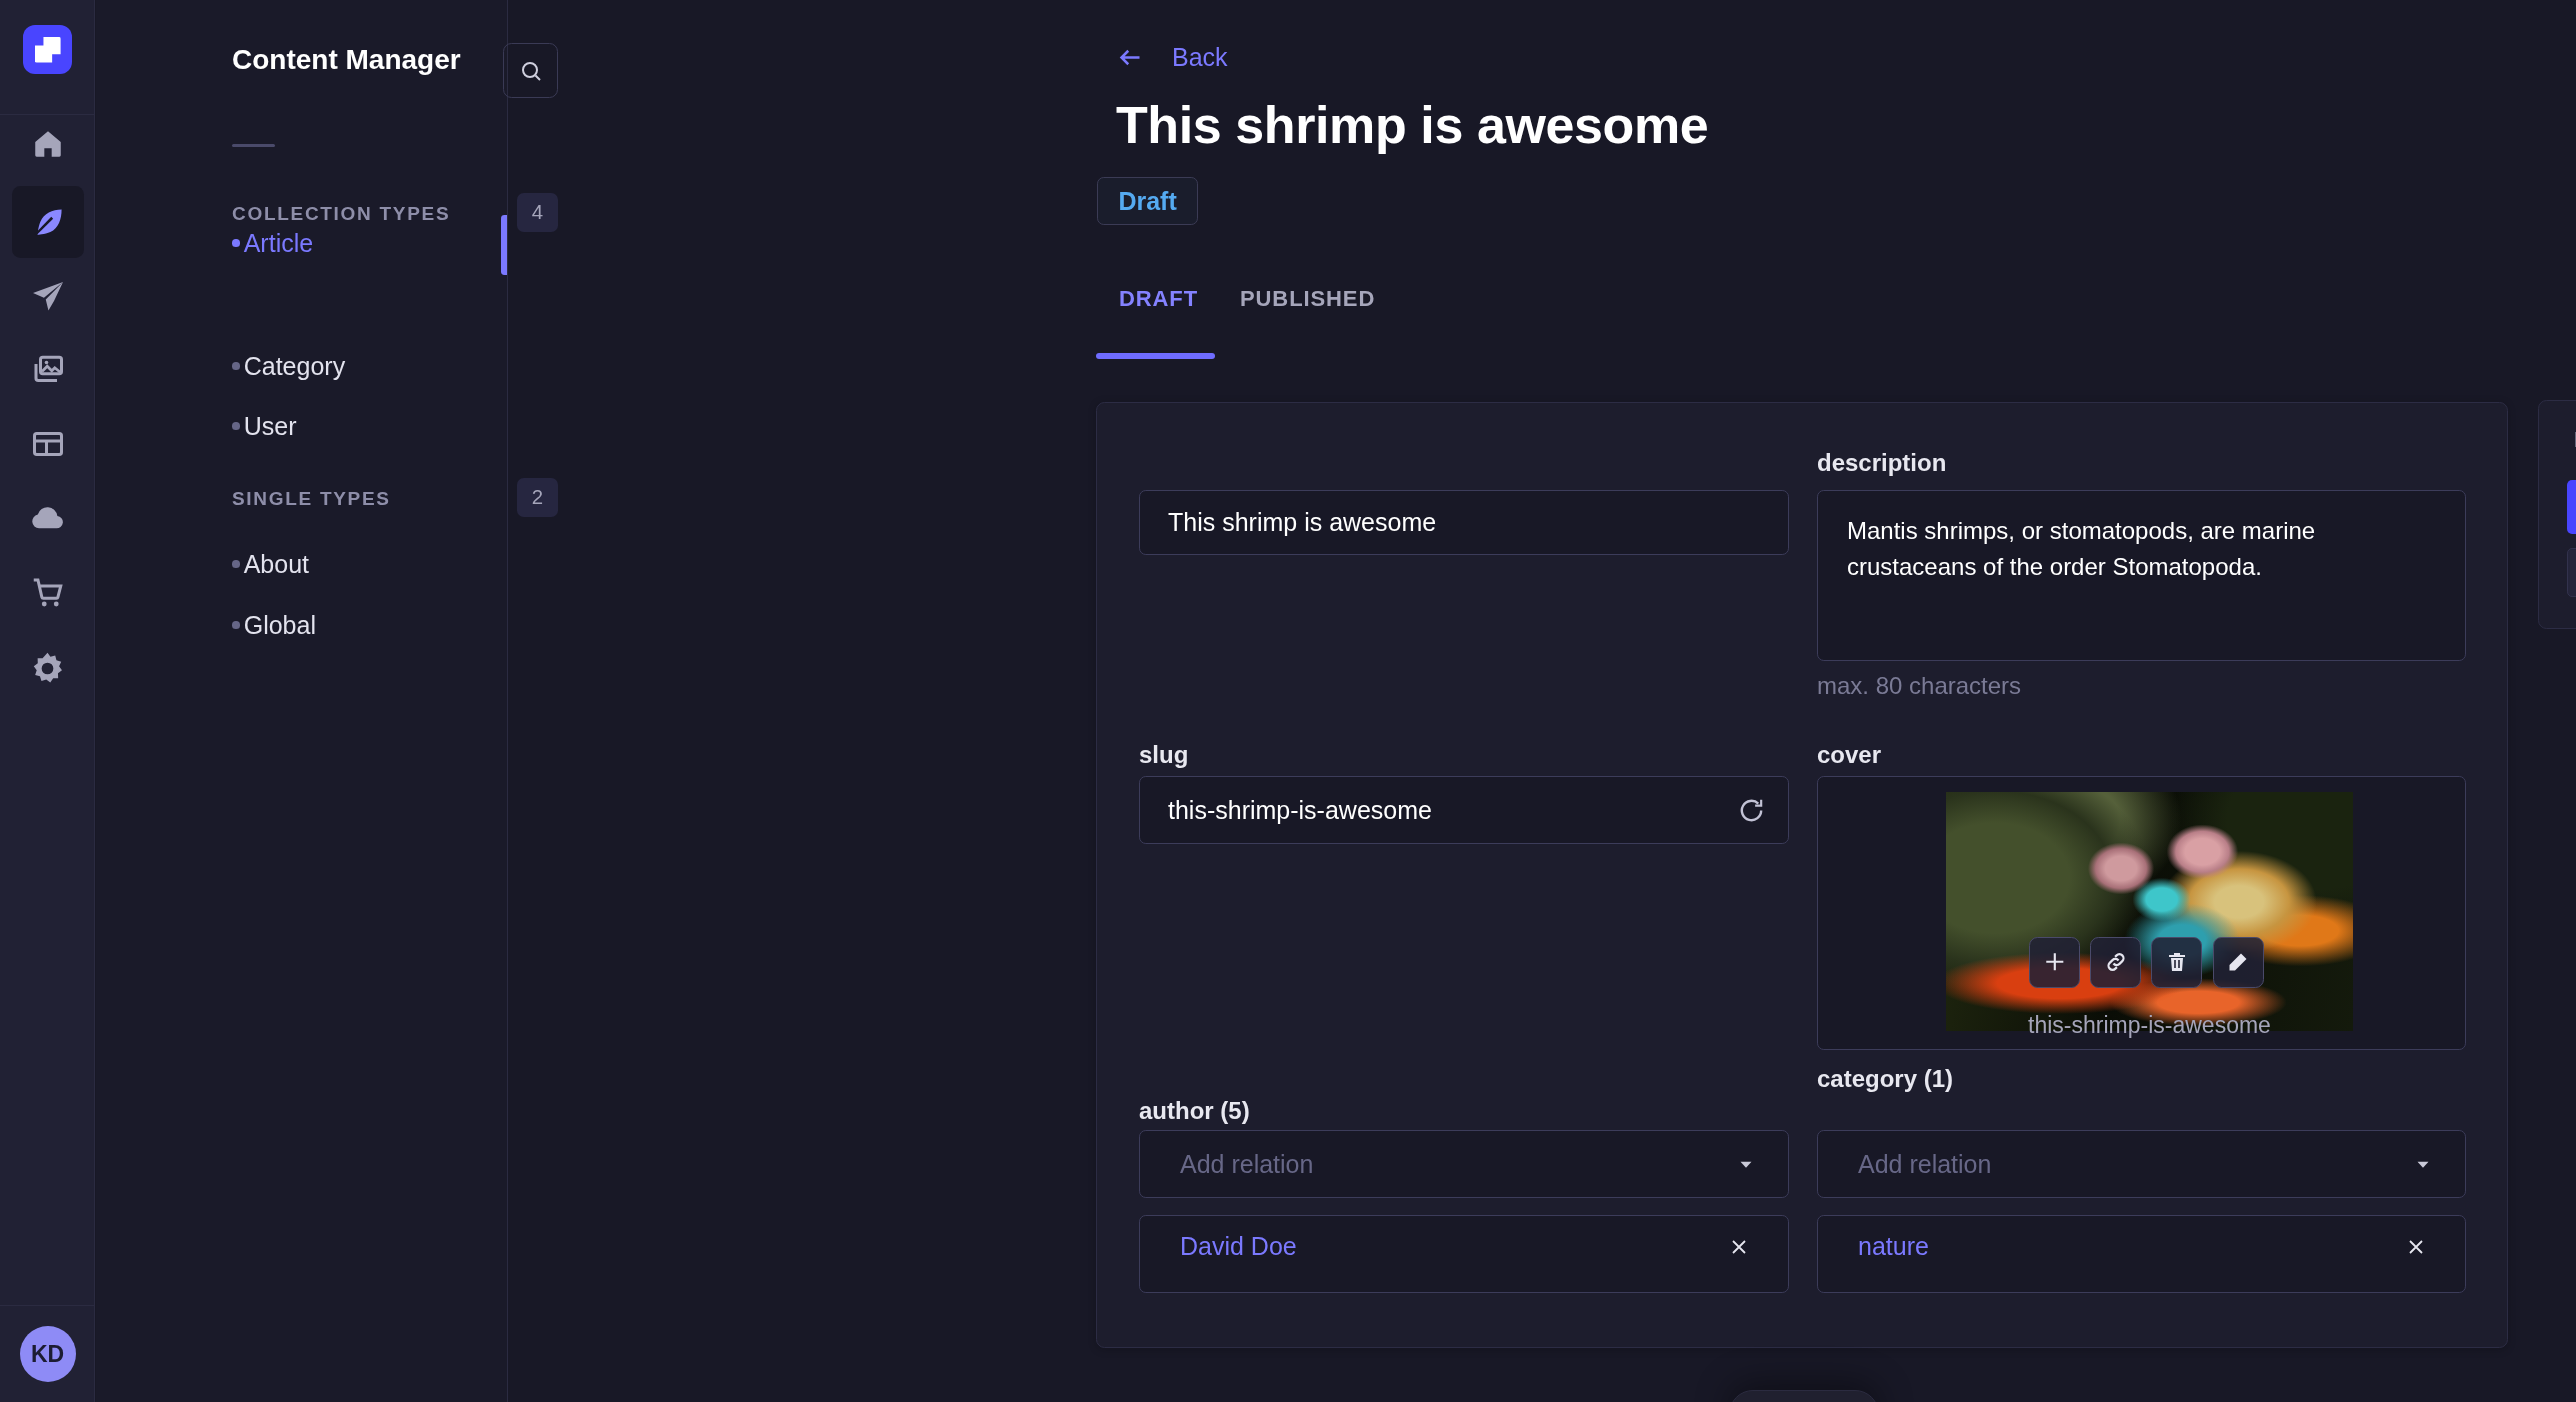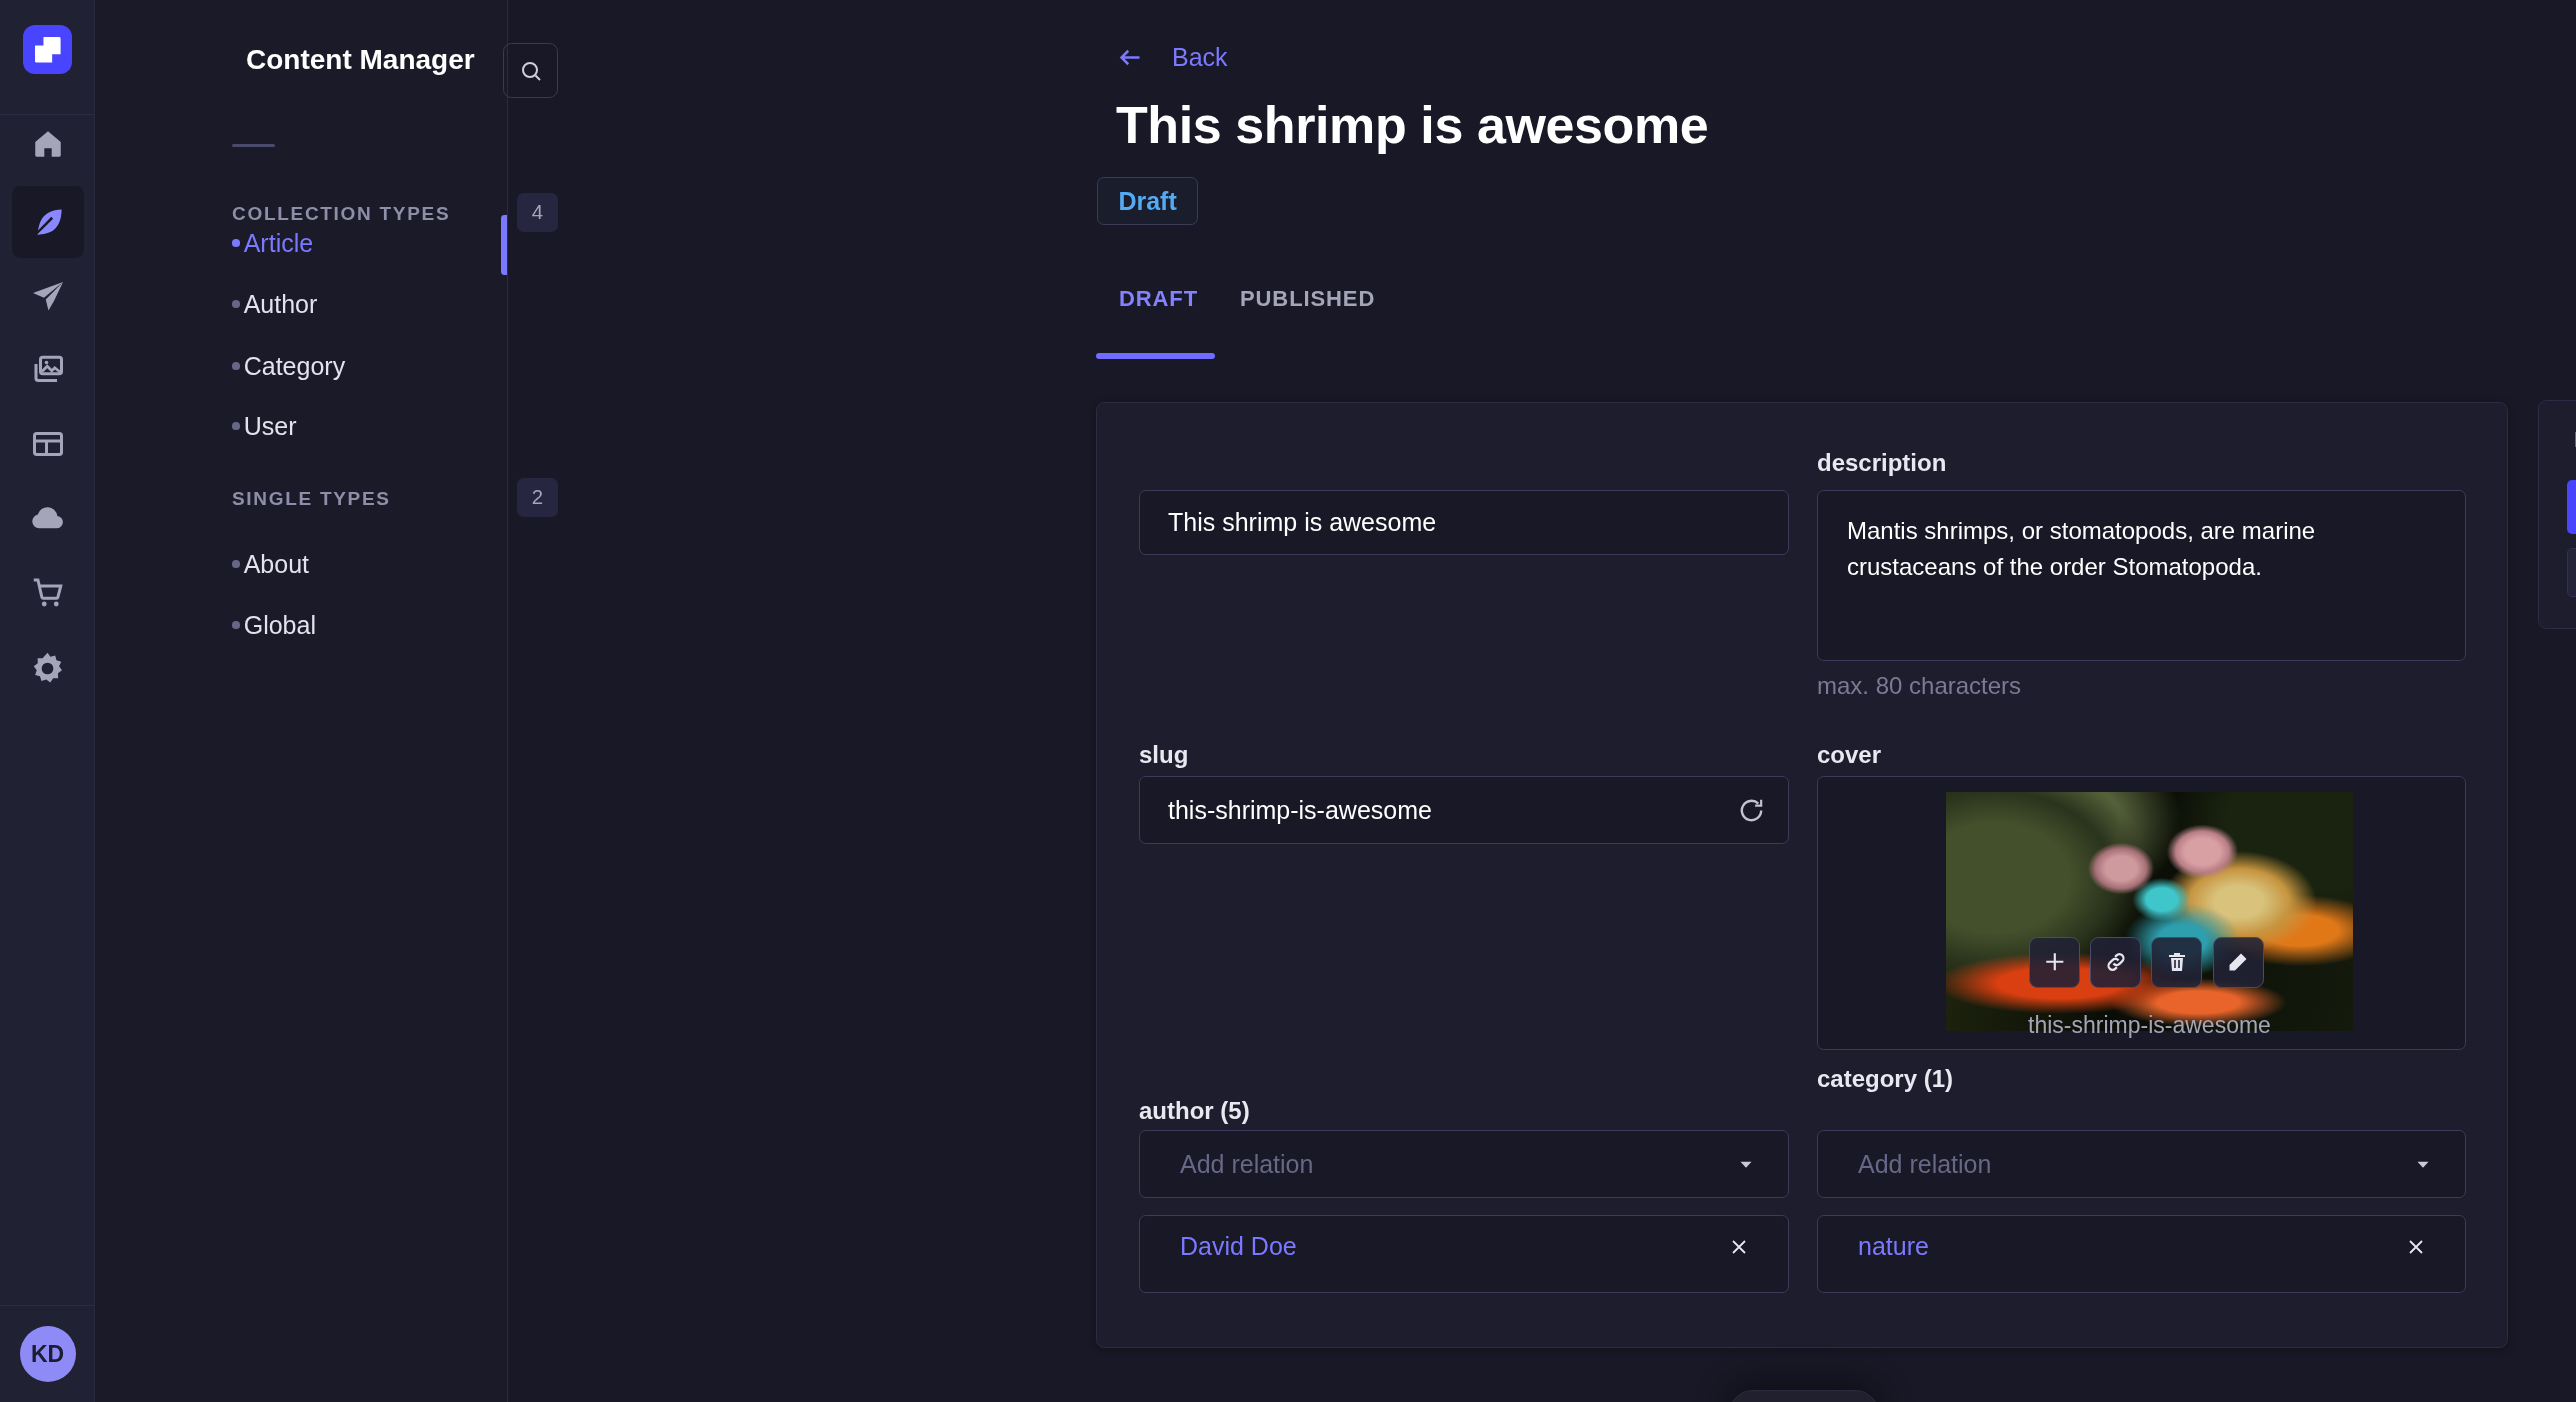--- a/index.html
+++ b/index.html
@@ -42,21 +42,21 @@
     position:absolute; left:19.6px; top:1326px; width:56px; height:56px; border-radius:50%;
     background:#8e8bf6; color:#1c1c33; font-weight:700; font-size:23px;
     display:flex; align-items:center; justify-content:center; cursor:pointer;
   }
 
   
   .subnav {
     position:absolute; left:96px; top:0; width:412px; height:1402px;
     background:#1a1a29; border-right:0.9px solid #2b2b41; z-index:30;
   }
-  .subnav-title { position:absolute; left:136px; top:44px; font-size:28px; font-weight:700; color:#ffffff;margin-left:14px; }
+  .subnav-title { position:absolute; left:136px; top:44px; font-size:28px; font-weight:700; color:#ffffff; }
   .subnav-search {
     position:absolute; left:407px; top:43px; width:55px; height:55px;
     border:0.9px solid #3a3a55; border-radius:8.5px; background:transparent; color:#cfcfde;
     display:flex; align-items:center; justify-content:center; cursor:pointer;
   }
   .subnav-dash { position:absolute; left:136px; top:144px; width:43px; height:2.6px; background:#4a4a6a; border-radius:1.7px; }
   .section-label {
     position:absolute; left:136px; font-size:19px; font-weight:700; letter-spacing:1.7px; color:#8e8ea9;
   }
   .section-badge {
@@ -281,24 +281,20 @@
     </span>
   </button>
   <div class="subnav-dash"></div>
 
   <div class="section-label" style="top:203px;">COLLECTION TYPES</div>
   <div class="section-badge" style="top:193px;">4</div>
 
   <div class="nav-item active" style="top:213px;">
     <span class="bullet"></span>
     <span>Article</span>
-  </div>
-  <div class="nav-item" style="top:274px;">
-    <span class="bullet"></span>
-    <span>Author</span>
   </div>
   <div class="nav-item" style="top:336px;">
     <span class="bullet"></span>
     <span>Category</span>
   </div>
   <div class="nav-item" style="top:396px;">
     <span class="bullet"></span>
     <span>User</span>
   </div>
 

